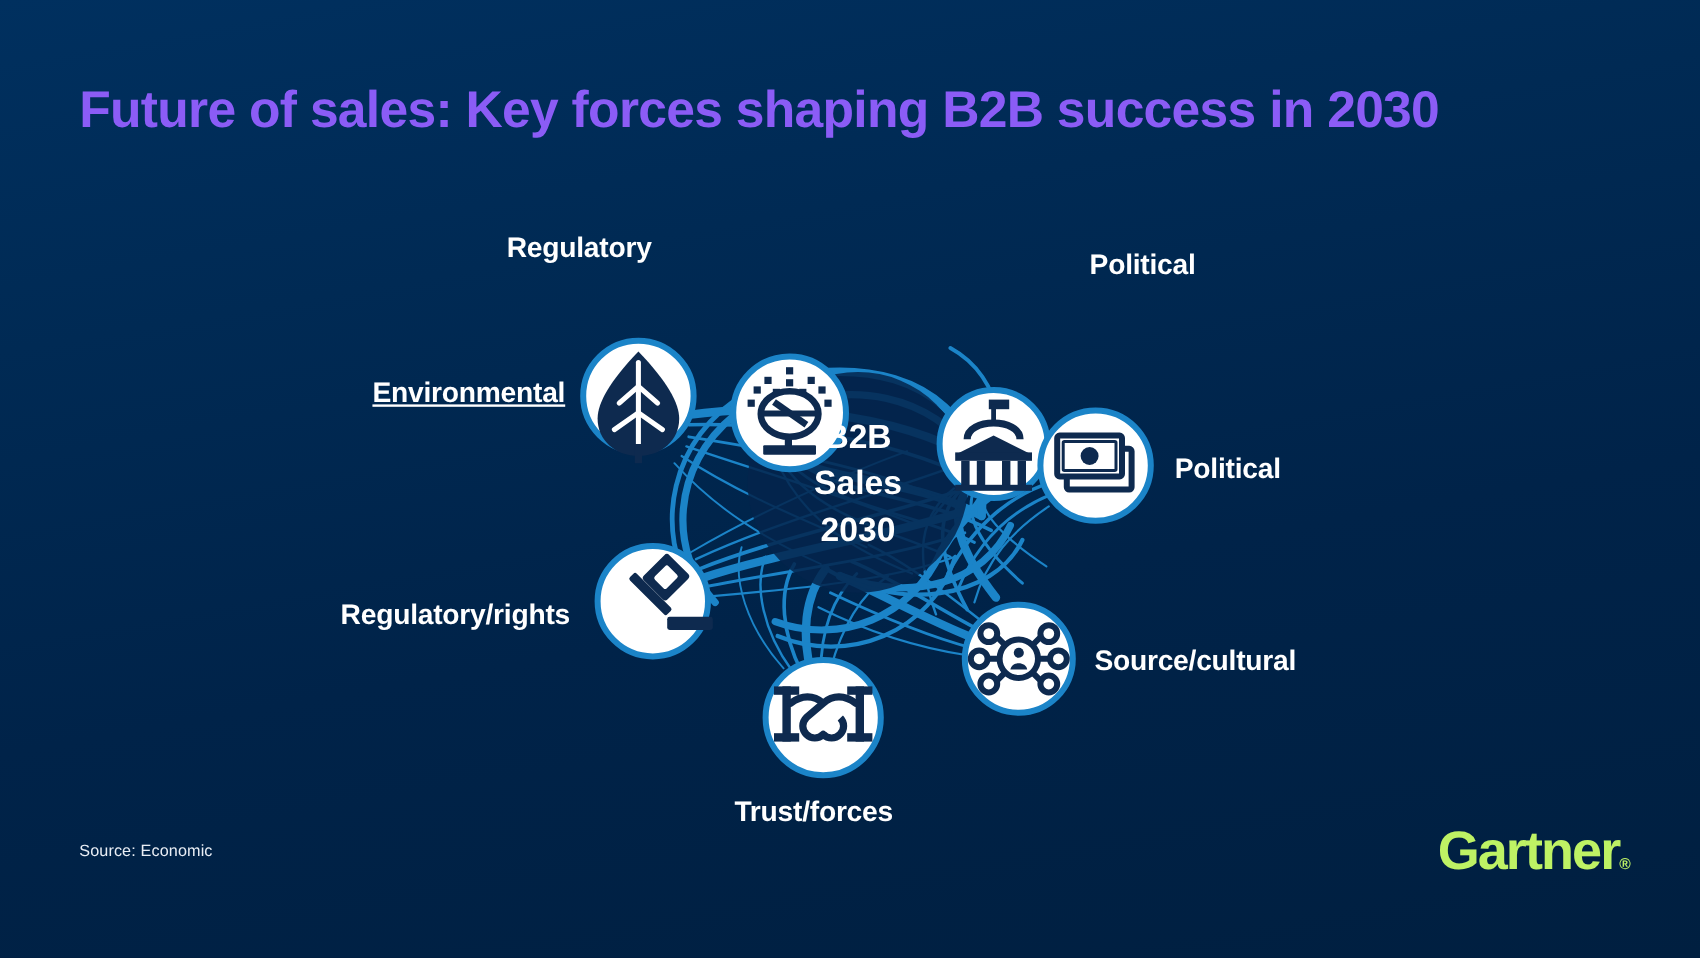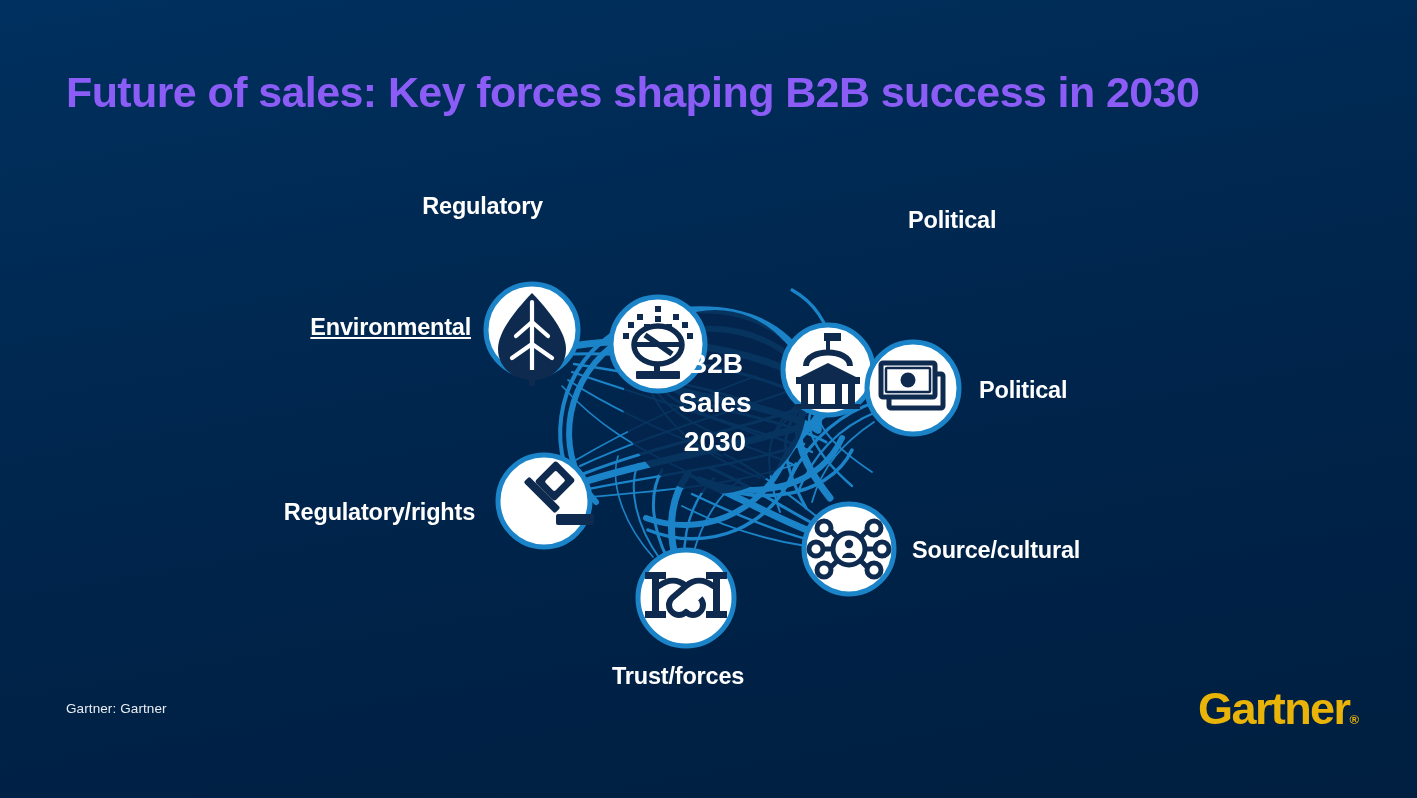--- a/index.html
+++ b/index.html
@@ -27,21 +27,21 @@
   .nl-right{ text-align:left; }
   .nl-left { text-align:right; }
 
   .footer{
     position:absolute; left:66px; top:699px;
     color:#e9eef5; font-size:13.5px; line-height:1.55;
     font-weight:normal; letter-spacing:0.1px;
   }
   .logo{
     position:absolute; right:58px; top:686px;
-    color:#eab308; font-size:45px; font-weight:bold;
+    color:#bef264; font-size:45px; font-weight:bold;
     letter-spacing:-1.6px; line-height:1;
   }
   .logo sup{ font-size:13px; vertical-align:baseline; letter-spacing:0; }
 </style>
 </head>
 <body>
 
 <div id="slide">
 
   <div class="title">Future of sales: Key forces shaping B2B success in 2030</div>
@@ -257,20 +257,20 @@
     <div class="node-label nl-right" style="left:979px; top:247px;">Political</div>
 
     <div class="node-label nl-left" style="right:942px; top:369px;">Regulatory/rights</div>
 
     <div class="node-label nl-right" style="left:912px; top:407px;">Source/cultural</div>
 
     <div class="node-label" style="left:612px; top:533px;">Trust/forces</div>
   </div>
 
   <div class="footer">
-    <div>Gartner: Gartner</div>
+    <div>Source: Economic</div>
   </div>
 
   <div class="logo">
     <span>Gartner</span><sup>®</sup>
   </div>
 
 </div>
 
 </body></html>

